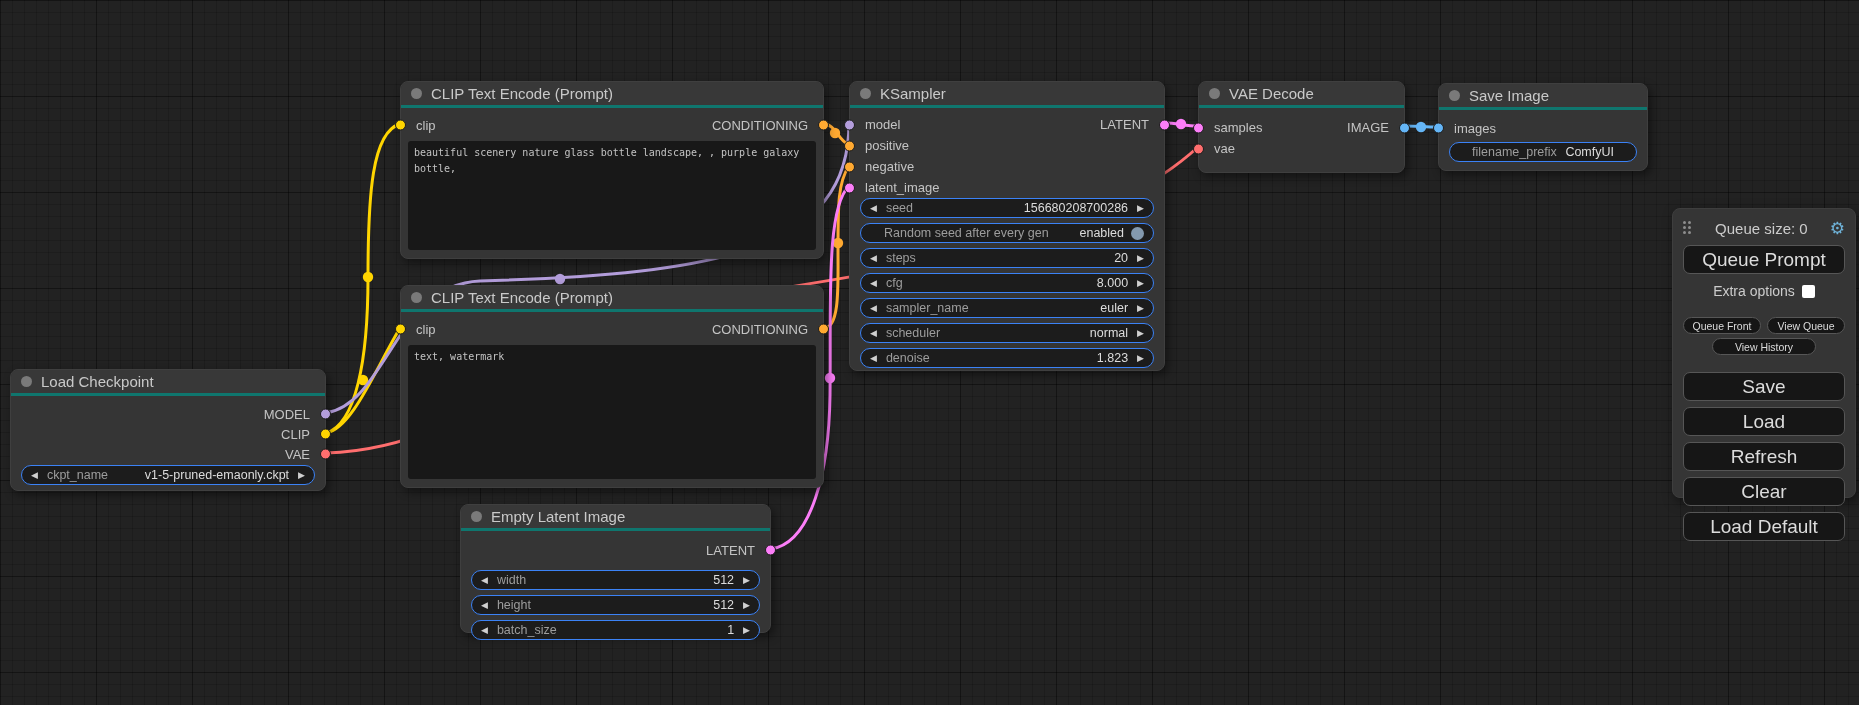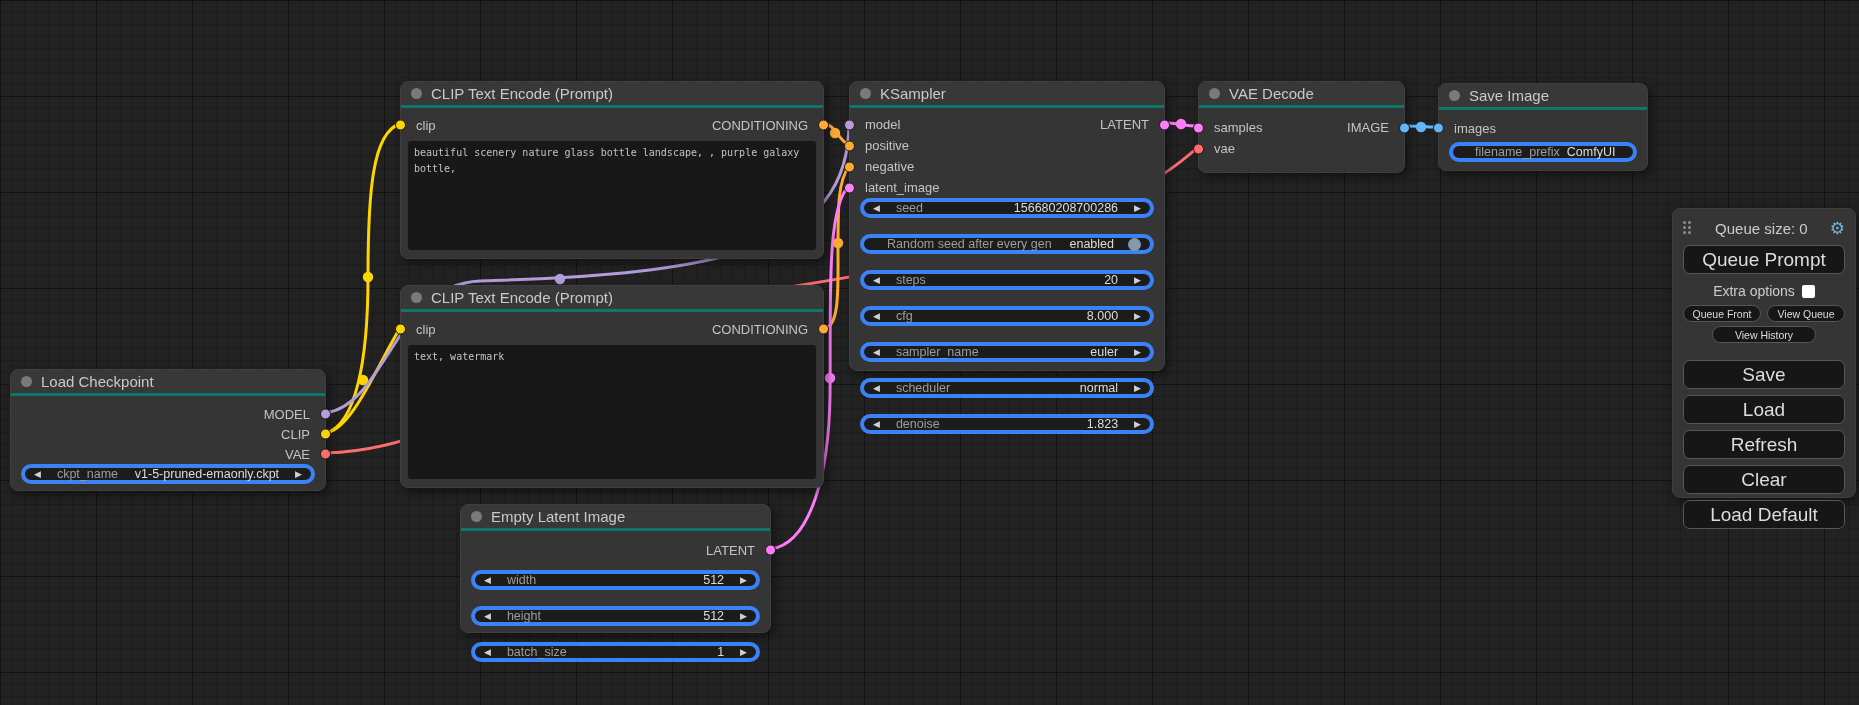--- a/index.html
+++ b/index.html
@@ -28,23 +28,23 @@
   }
   .t-dot { width:11px; height:11px; border-radius:50%; background:#7a7a7a; margin-right:9px; flex:none; }
   .t-label { font-size:15px; color:#c9c9c9; white-space:nowrap; }
   .n-body { flex:1; display:flex; flex-direction:column; position:relative; }
   .row { position:relative; display:flex; align-items:center; justify-content:space-between; padding:0 15px; flex:none; }
   .port-dot { position:absolute; width:11px; height:11px; border-radius:50%; border:1px solid #1c1c1c; top:50%; transform:translateY(-50%); }
   .port-dot.in { left:-6px; } .port-dot.out { right:-6px; }
   .p-label { font-size:13px; color:#c4c4c4; white-space:nowrap; }
   .p-label.out { margin-left:auto; }
   .widget {
-    height:20px; margin:0 10px 16px; flex:none; border-radius:10px;
-    background:#1c1c1c; border:4px solid #3b82f6; display:flex; align-items:center;
-    padding:0 9px; font-size:12.5px; white-space:nowrap;gap:7px;
+    height:20px; margin:0 10px 5px; flex:none; border-radius:10px;
+    background:#1c1c1c; border:1px solid #3b82f6; display:flex; align-items:center;
+    padding:0 9px; font-size:12.5px; white-space:nowrap;
   }
   .w-arrow { color:#d0d0d0; font-size:9px; flex:none; line-height:1; }
   .w-label { color:#9d9d9d; margin-left:9px; }
   .w-value { color:#dcdcdc; margin-left:auto; }
   .widget .w-arrow:last-child { margin-left:9px; }
   .w-toggle { width:13px; height:13px; border-radius:50%; margin-left:7px; flex:none; }
   .widget.field { justify-content:space-between; padding:0 22px; }
   .prompt-text {
     flex:1; margin:6px 7px 8px; background:#181818; border-radius:3px;
     padding:4px 6px; font-family:"DejaVu Sans Mono", monospace; font-size:10px;
@@ -65,21 +65,21 @@
   .btn {
     background:#161616; border:1px solid #565656; border-radius:7px; color:#dcdcdc;
     text-align:center; cursor:pointer; flex:none;
     display:flex; align-items:center; justify-content:center;
   }
   .btn.big { height:29px; font-size:19px; margin-top:6px; }
   .btn.small { height:17px; font-size:10.5px; border-radius:9px; }
   .extra-row { display:flex; align-items:center; justify-content:center; margin-top:9px; }
   .extra-label { font-size:14px; color:#cccccc; }
   .checkbox { width:13px; height:13px; background:#ffffff; border-radius:2px; margin-left:7px; }
-  .small-row { display:flex; gap:6px; margin-top:6px; }
+  .small-row { display:flex; gap:6px; margin-top:18px; }
   .small-row .btn { flex:1; }
   .vh-wrap { display:flex; justify-content:center; margin-top:4px; }
   .vh-wrap .btn { width:64%; }
   .m-gap { height:11px; flex:none; }
 </style>
 </head>
 <body>
 
 <div class="canvas">
   <svg class="wires" width="1859" height="705">

